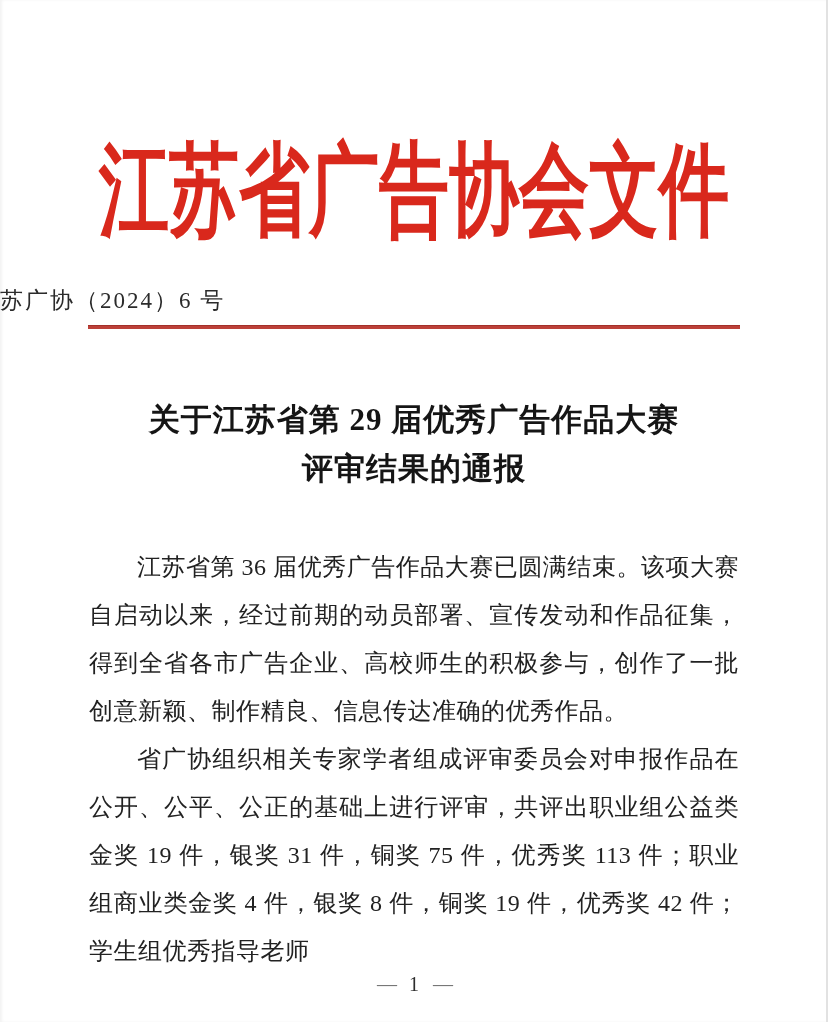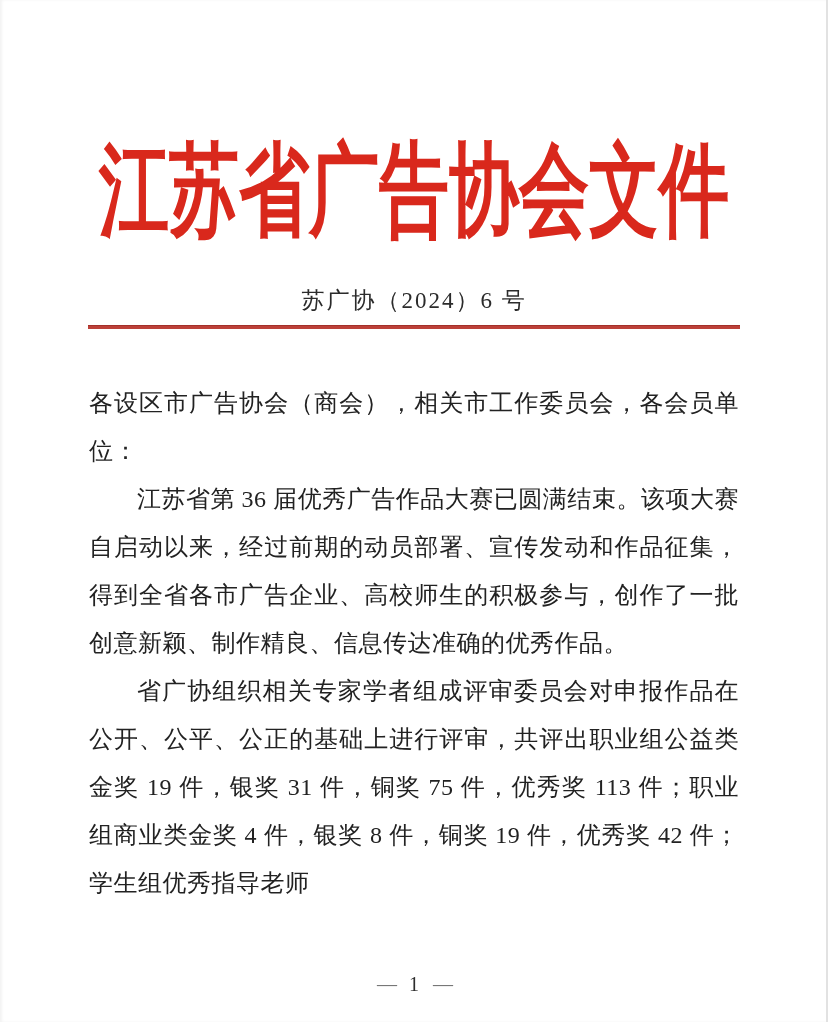--- a/index.html
+++ b/index.html
@@ -29,21 +29,21 @@
     letter-spacing: 0px;
     line-height: 1.1;
     transform: scaleY(1.45);
     transform-origin: center center;
     white-space: nowrap;
   }
 
   
   .doc-number {
     margin-top: 56px;
-    text-align: center;
+    text-align: left;
     font-size: 23px;
     color: #2b2b2b;
     letter-spacing: 2px;
   }
 
   
   .red-rule {
     width: 652px;
     height: 4px;
     margin: 9px auto 0 auto;
@@ -97,23 +97,26 @@
 <body>
 
 <div class="page">
 
   <div class="letterhead">江苏省广告协会文件</div>
 
   <div class="doc-number">苏广协（2024）6 号</div>
 
   <div class="red-rule"></div>
 
+  <div class="doc-title">
+    <div>关于江苏省第 29 届优秀广告作品大赛</div>
+    <div>评审结果的通报</div>
+  </div>
 
   <div class="body-text">
-    <p>各设区市广告协会（商会），相关市工作委员会，各会员单位：</p>
     <p class="indent">江苏省第 36 届优秀广告作品大赛已圆满结束。该项大赛自启动以来，经过前期的动员部署、宣传发动和作品征集，得到全省各市广告企业、高校师生的积极参与，创作了一批创意新颖、制作精良、信息传达准确的优秀作品。</p>
     <p class="indent">省广协组织相关专家学者组成评审委员会对申报作品在公开、公平、公正的基础上进行评审，共评出职业组公益类金奖 19 件，银奖 31 件，铜奖 75 件，优秀奖 113 件；职业组商业类金奖 4 件，银奖 8 件，铜奖 19 件，优秀奖 42 件；学生组优秀指导老师</p>
   </div>
 
   <div class="page-footer">
     <span class="dash">—</span><span>1</span><span class="dash">—</span>
   </div>
 
 </div>
 

